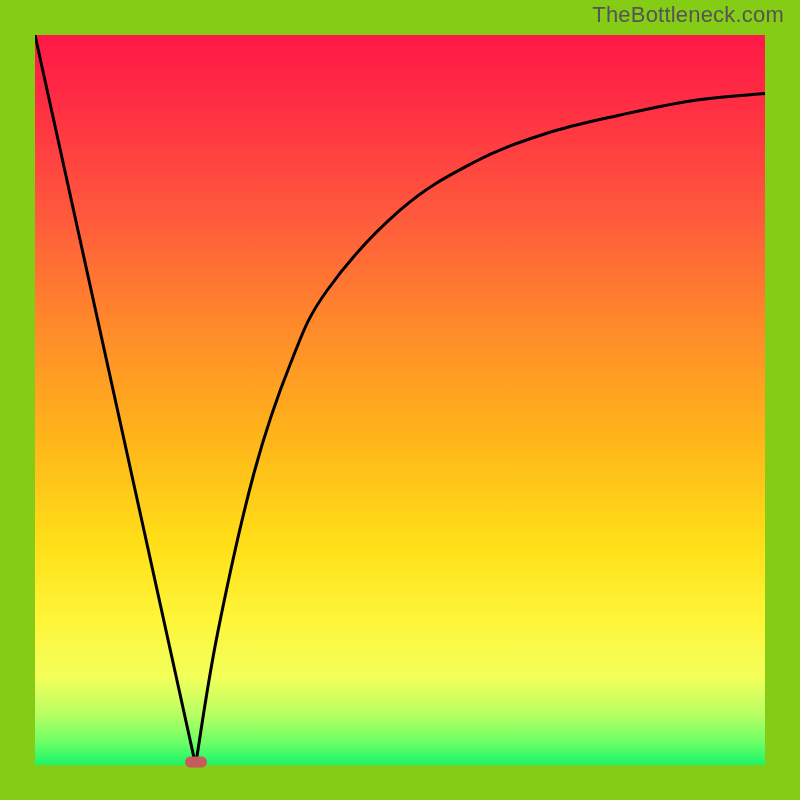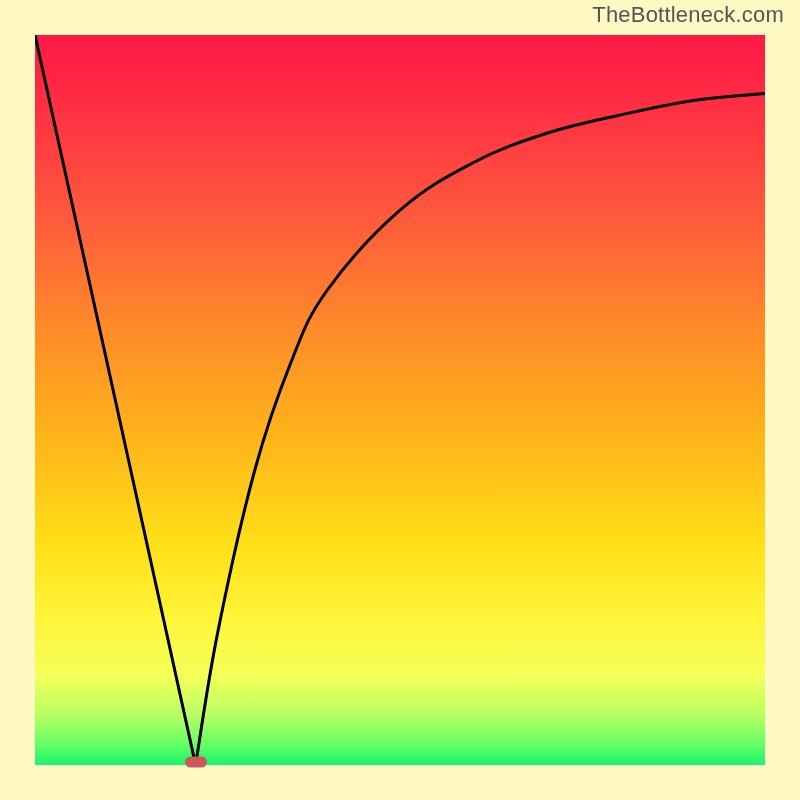--- a/index.html
+++ b/index.html
@@ -8,21 +8,21 @@
     width: 800px;
     height: 800px;
     background: #000;
     font-family: Arial, Helvetica, sans-serif;
     overflow: hidden;
   }
   .outer {
     position: relative;
     width: 800px;
     height: 800px;
-    background: #fef9c3;
+    background: #84cc16;
   }
   .watermark {
     position: absolute;
     top: 2px;
     right: 16px;
     color: #555;
     font-size: 22px;
     font-weight: 500;
     letter-spacing: 0.2px;
     z-index: 5;

